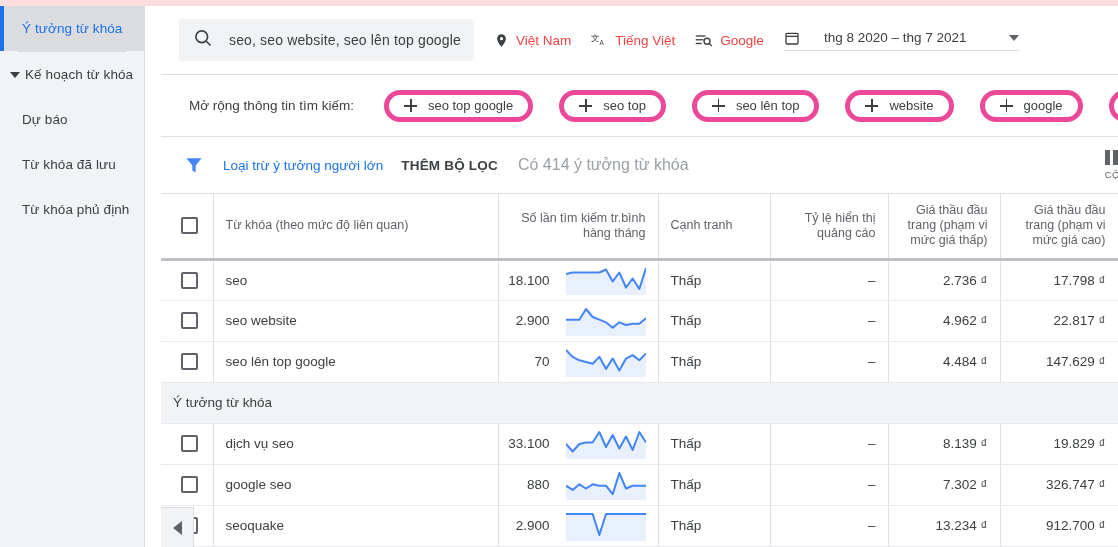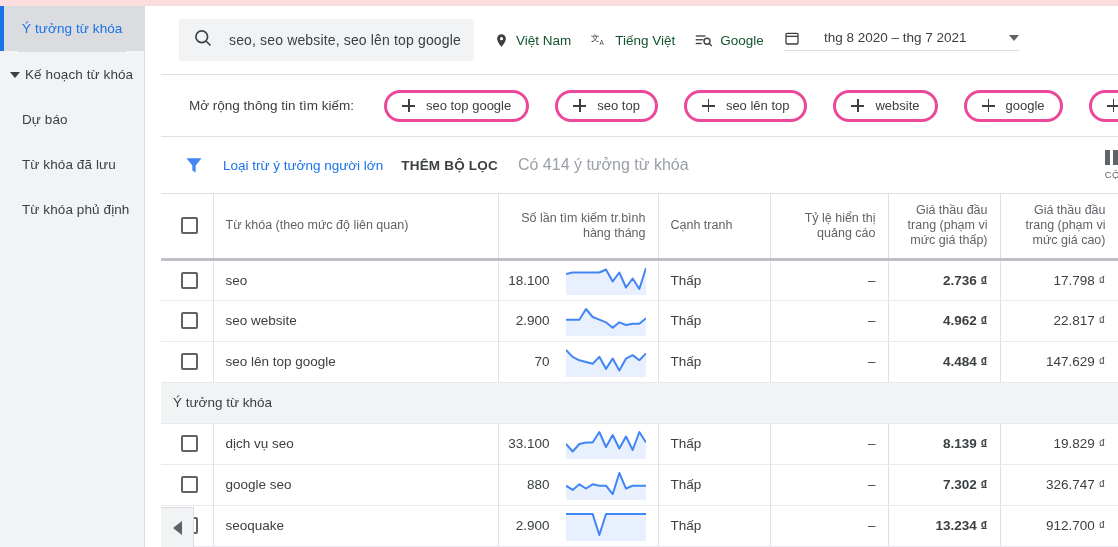--- a/index.html
+++ b/index.html
@@ -55,21 +55,21 @@
     position:relative; height:69px; border-bottom:1px solid #e0e0e0;
     display:flex; align-items:center; padding-left:18px;
   }
   .search-box {
     display:flex; align-items:center; width:295px; height:42px;
     background:#f1f3f4; border-radius:2px; padding-left:14px;
   }
   .search-box .mag { flex:none; margin-right:16px; }
   .search-val { font-size:14px; color:#3c4043; letter-spacing:.15px; }
   .hdr-opt {
-    display:flex; align-items:center; font-size:13.5px; color:#14532d;
+    display:flex; align-items:center; font-size:13.5px; color:#ef4444;
     margin-left:20px; white-space:nowrap; cursor:pointer;
   }
   .hdr-opt .ic { flex:none; margin-right:7px; display:flex; }
   .daterange {
     display:flex; align-items:center; margin-left:20px; cursor:pointer;
     border-bottom:1px solid #dadce0; padding-bottom:4px;gap:16px;
   }
   .daterange .ic { flex:none; margin-right:8px; display:flex; }
   .daterange .txt { font-size:13.5px; color:#3c4043; white-space:nowrap; }
   .daterange .dd {
@@ -79,21 +79,21 @@
   }
 
   
   .chips-row {
     position:relative; height:62px; border-bottom:1px solid #e0e0e0;
     display:flex; align-items:center; padding-left:28px; overflow:hidden;gap:16px;
   }
   .chips-label { font-size:13.5px; color:#3c4043; white-space:nowrap; margin-right:14px; }
   .chip {
     display:flex; align-items:center; height:32px; padding:0 15px;
-    border:3px solid #ec4899; border-radius:17px; margin-right:10px;
+    border:5px solid #ec4899; border-radius:17px; margin-right:10px;
     font-size:13px; color:#3c4043; white-space:nowrap; cursor:pointer;
     background:#fff; flex:none;
   }
   .chip .plus {
     position:relative; width:13px; height:13px; margin-right:11px; flex:none;
   }
   .chip .plus::before, .chip .plus::after {
     content:""; position:absolute; background:#3c4043;
   }
   .chip .plus::before { left:0; top:6px; width:13px; height:1.6px; }
@@ -130,21 +130,21 @@
   .th-kw { text-align:left; font-weight:bold; color:#3c4043; font-size:13.5px; }
   .th-r { text-align:right; }
   .th-l { text-align:left; }
   thead tr { border-bottom:3px solid #bdc1c6; }
   thead th { border-bottom:3px solid #bdc1c6; }
   .c-check { width:52px; padding-left:20px !important; padding-right:0 !important; }
   .c-kw { width:285px; }
   .c-vol { width:160px; }
   .c-comp { width:112px; }
   .c-imp { width:118px; }
-  .c-bidlo { width:112px;font-weight:bold; }
+  .c-bidlo { width:112px; }
   .c-bidhi { width:118px; }
   .c-extra { width:64px; }
 
   .cb {
     width:17px; height:17px; border:2px solid #5f6368; border-radius:2px;
     display:block; background:#fff; cursor:pointer;
   }
   tbody tr { height:41px; }
   tbody td { height:41px; }
   .kw-text { font-size:13.5px; color:#3c4043; }

